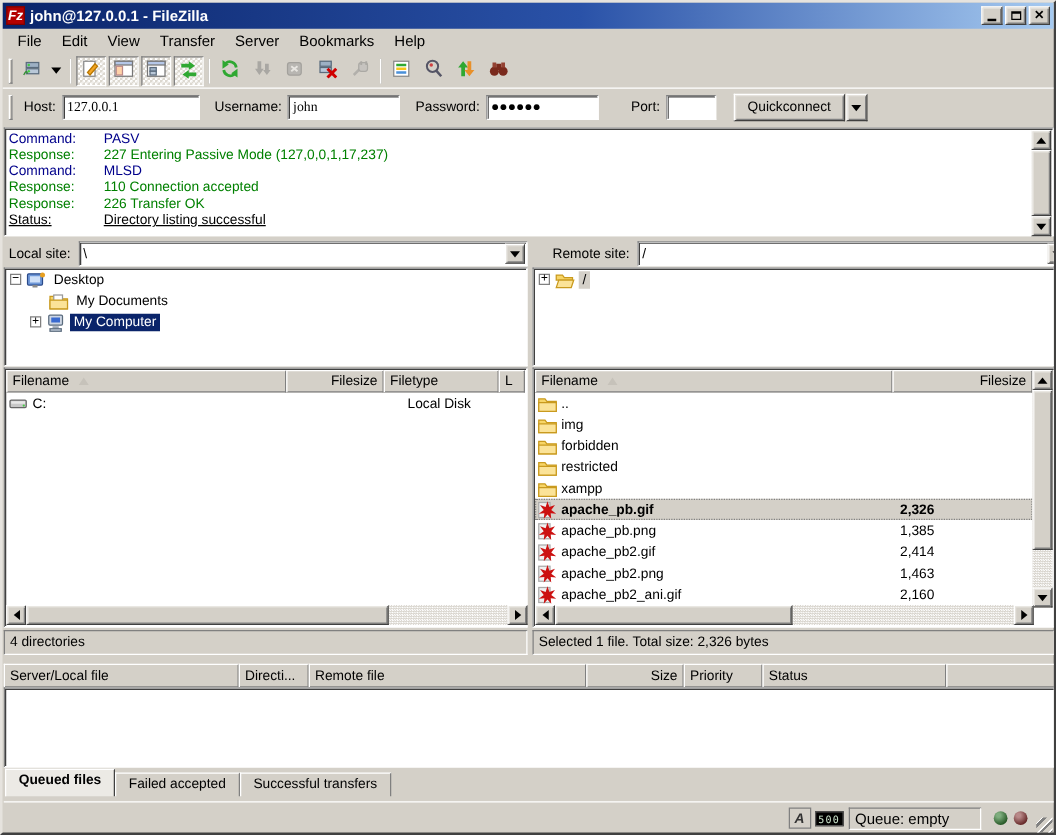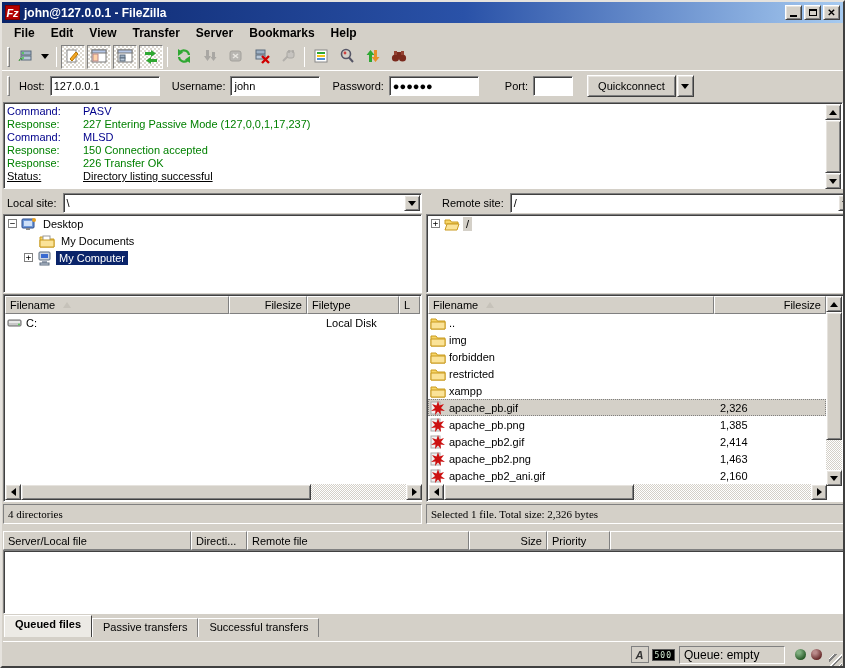--- a/index.html
+++ b/index.html
@@ -17,40 +17,40 @@
   .winbtns { display:flex; gap:2px; }
   .winbtn { width:17px; height:15px; background:#d4d0c8; border:1px solid; border-color:#fff #404040 #404040 #fff;
             box-shadow:inset 1px 1px 0 #e6e3de, inset -1px -1px 0 #808080;
             display:flex; align-items:center; justify-content:center; font-size:9px; font-weight:bold; }
   .glyph-min { width:7px; height:2px; background:#000; margin-top:7px; }
   .glyph-max { width:8px; height:7px; border:1px solid #000; border-top:2px solid #000; }
   .glyph-close { font-size:10px; line-height:10px; font-weight:bold; }
 
   
   .menubar { position:absolute; top:21px; left:0; width:841px; height:20px; display:flex; align-items:center; padding-left:4px; }
-  .menu-item { padding:14px 8px; font-size:12px;font-weight:bold; }
+  .menu-item { padding:14px 8px; font-size:12px; }
 
   
   .toolbar { position:absolute; top:41px; left:0; width:841px; height:27px; display:flex; align-items:center; padding-left:2px; }
   .grip { width:3px; height:20px; border:1px solid; border-color:#fff #808080 #808080 #fff; margin:0 3px; }
   .tsep { width:1px; height:20px; background:#808080; border-right:1px solid #fff; margin:0 3px; }
   .tbtn { width:24px; height:24px; display:flex; align-items:center; justify-content:center; margin:0 1px; }
   .tbtn.toggled { border:1px solid; border-color:#808080 #fff #fff #808080;
     background-image:linear-gradient(45deg,#fff 25%,transparent 25%,transparent 75%,#fff 75%),
                      linear-gradient(45deg,#fff 25%,#dcd8d0 25%,#dcd8d0 75%,#fff 75%);
     background-size:4px 4px; background-position:0 0,2px 2px; }
   .tbtn.disabled svg { filter:grayscale(1) opacity(.45); }
   .dd-arrow { width:0; height:0; border-left:4px solid transparent; border-right:4px solid transparent; border-top:5px solid #000; margin:0 4px 0 2px; }
 
   
   .quickbar { position:absolute; top:68px; left:0; width:841px; height:31px; display:flex; align-items:center; padding-left:2px;
               border-top:1px solid #fff; }
   .qlabel { margin:0 5px 0 6px; font-size:11px; }
   .qinput { height:20px; background:#fff; border:1px solid; border-color:#808080 #fff #fff #808080;
-            box-shadow:inset 1px 1px 0 #404040; padding:2px 3px; font-family:Liberation Sans, sans-serif; font-size:11px; }
+            box-shadow:inset 1px 1px 0 #404040; padding:2px 3px; font-family:Liberation Serif, serif; font-size:11px; }
   .qc-btn { height:22px; padding:0 10px; background:#d4d0c8; border:1px solid; border-color:#fff #404040 #404040 #fff;
             box-shadow:inset 1px 1px 0 #e6e3de, inset -1px -1px 0 #808080; font-size:11px; margin-left:14px; }
   .qc-dd { width:17px; height:22px; background:#d4d0c8; border:1px solid; border-color:#fff #404040 #404040 #fff;
            box-shadow:inset 1px 1px 0 #e6e3de, inset -1px -1px 0 #808080; display:flex; align-items:center; justify-content:center; margin-left:1px; }
   .tri-down { width:0; height:0; border-left:4px solid transparent; border-right:4px solid transparent; border-top:5px solid #000; }
 
   
   .logview { position:absolute; top:100px; left:1px; width:840px; height:87px; background:#fff;
              border:1px solid; border-color:#808080 #fff #fff #808080; box-shadow:inset 1px 1px 0 #404040; }
   .log-lines { position:absolute; top:2px; left:3px; right:18px; }
@@ -106,30 +106,30 @@
   .filelist { position:absolute; top:292px; height:208px; background:#fff;
               border:1px solid; border-color:#808080 #fff #fff #808080; box-shadow:inset 1px 1px 0 #404040; }
   .filelist.left { left:1px; width:419px; } .filelist.right { left:424px; width:418px; }
   .lheader { position:absolute; top:1px; left:1px; right:1px; height:18px; display:flex; }
   .hcell { background:#d4d0c8; border:1px solid; border-color:#fff #808080 #808080 #fff;
            display:flex; align-items:center; padding:0 4px; font-size:11px; overflow:hidden; white-space:nowrap; }
   .hcell .sort { width:0;height:0;border-left:4px solid transparent;border-right:4px solid transparent;border-bottom:6px solid #c6c2ba; margin-left:8px; }
   .hcell.num { justify-content:flex-end; }
   .lbody { position:absolute; top:19px; left:1px; right:1px; bottom:17px; overflow:hidden; }
   .frow { display:flex; align-items:center; height:17px; white-space:nowrap; padding-left:2px; }
-  .frow.sel { background:#d4d0c8; outline:1px dotted #808080; outline-offset:-1px; }
+  .frow.sel { background:#d4d0c8; outline:1px dotted #808080; outline-offset:-1px;font-weight:bold; }
   .ficon { width:16px; height:16px; margin-right:3px; flex:none; }
   .fname { flex:1; overflow:hidden; }
   .fsize { width:106px; padding-right:8px; flex:none; }
   .fsize.local { width:96px; }
   .ftype { width:90px; flex:none; }
 
   
   .pstatus { position:absolute; top:502px; height:20px; background:#d4d0c8;
-             border:1px solid; border-color:#808080 #fff #fff #808080; display:flex; align-items:center; padding:0 4px;font-family:Liberation Serif, serif; }
+             border:1px solid; border-color:#808080 #fff #fff #808080; display:flex; align-items:center; padding:0 4px; }
   .pstatus.left { left:1px; width:419px; } .pstatus.right { left:424px; width:418px; }
 
   
   .queue-header { position:absolute; top:529px; left:1px; width:841px; height:19px; display:flex; }
   .queue-body { position:absolute; top:548px; left:1px; width:841px; height:64px; background:#fff;
                 border:1px solid; border-color:#808080 #fff #fff #808080; box-shadow:inset 1px 1px 0 #404040; }
   .tabs { position:absolute; top:613px; left:2px; height:22px; display:flex; align-items:flex-start; }
   .tab { height:19px; margin-top:3px; padding:2px 10px 0 10px; background:#d4d0c8;
          border:1px solid; border-color:#fff #808080 #808080 #fff; border-bottom:none; font-size:11px; }
   .tab.active { height:22px; margin-top:0; background:#eceae5; font-weight:bold; border-color:#fff #404040 #d4d0c8 #fff; }
@@ -312,21 +312,21 @@
       <div class="log-line response">
           <span class="log-label">Response:</span>
           <span>227 Entering Passive Mode (127,0,0,1,17,237)</span>
         </div>
       <div class="log-line command">
           <span class="log-label">Command:</span>
           <span>MLSD</span>
         </div>
       <div class="log-line response">
           <span class="log-label">Response:</span>
-          <span>150 Connection accepted</span>
+          <span>110 Connection accepted</span>
         </div>
       <div class="log-line response">
           <span class="log-label">Response:</span>
           <span>226 Transfer OK</span>
         </div>
       <div class="log-line status">
           <span class="log-label">Status:</span>
           <span>Directory listing successful</span>
         </div>
     </div>
@@ -571,27 +571,30 @@
       </div>
     <div class="hcell" style="width:222px">
         <span>Remote file</span>
       </div>
     <div class="hcell num" style="width:78px">
         <span>Size</span>
       </div>
     <div class="hcell" style="width:63px">
         <span>Priority</span>
       </div>
+    <div class="hcell" style="width:147px">
+        <span>Status</span>
+      </div>
     <div class="hcell" style="flex:1"></div>
   </div>
   <div class="queue-body"></div>
 
   <div class="tabs">
     <div class="tab active">Queued files</div>
-    <div class="tab">Passive transfers</div>
+    <div class="tab">Failed accepted</div>
     <div class="tab">Successful transfers</div>
   </div>
 
   <div class="bottombar">
     <span class="ascii-box">
         <span class="ascii-glyph">A</span>
       </span>
     <span class="badge">500</span>
     <span class="queue-display">
         <span>Queue: empty</span>

